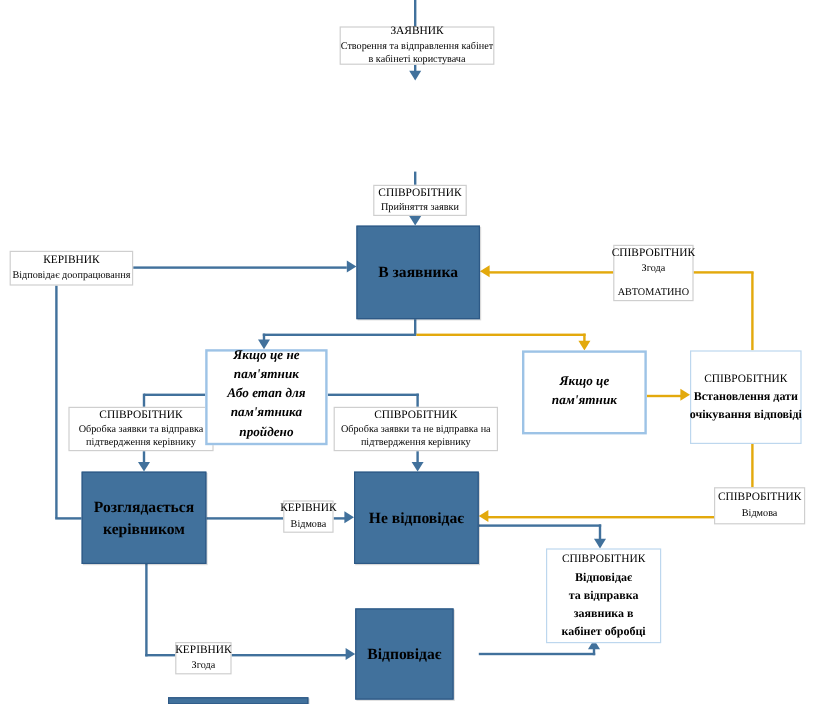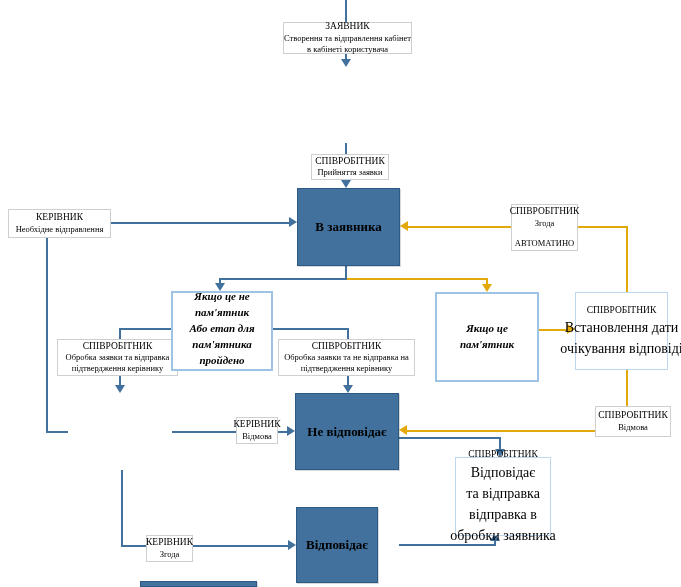--- a/index.html
+++ b/index.html
@@ -19,21 +19,21 @@
   
   .decision{position:absolute;background:#fff;border:2px solid #9DC3E6;z-index:4;
             display:flex;flex-direction:column;align-items:center;justify-content:center;
             text-align:center;box-sizing:border-box;font-weight:bold;font-style:italic;
             font-size:11px;line-height:1.45;}
   .decision .dline{white-space:nowrap;}
   .action{position:absolute;background:#fff;border:1px solid #BDD7EE;z-index:4;
           display:flex;flex-direction:column;align-items:center;justify-content:center;
           text-align:center;box-sizing:border-box;}
   .action .role{font-size:9.5px;line-height:1.5;white-space:nowrap;}
-  .action .line{font-size:14px;line-height:1.5;white-space:nowrap;}
+  .action .line{font-size:10px;line-height:1.5;white-space:nowrap;font-weight:bold;}
   
   .h-line,.v-line{position:absolute;z-index:1;}
   .h-line{height:2px;}
   .v-line{width:2px;}
   .c-blue{background:#41719C;}
   .c-gold{background:#E3A90C;}
   .arr{position:absolute;width:0;height:0;border-style:solid;z-index:2;}
   .arr.down{border-width:8px 5px 0 5px;border-color:transparent;}
   .arr.down.blue{border-top-color:#41719C;}
   .arr.down.gold{border-top-color:#E3A90C;}
@@ -97,20 +97,23 @@
   <div class="arr down blue" style="left:495px;top:449px;"></div>
   <div class="arr up blue" style="left:490px;top:533px;"></div>
   <div class="arr down gold" style="left:482px;top:284px;"></div>
   <div class="arr right gold" style="left:567px;top:324px;"></div>
   <div class="arr left gold" style="left:400px;top:221px;"></div>
   <div class="arr left gold" style="left:399px;top:425px;"></div>
 
   <div class="state" style="left:297px;top:188px;width:103px;height:78px;">
     <span>В заявника</span>
   </div>
+  <div class="state" style="left:68px;top:393px;width:104px;height:77px;">
+    <span>Розглядається керівником</span>
+  </div>
   <div class="state" style="left:295px;top:393px;width:104px;height:77px;text-align:center;">
     <span>Не відповідає</span>
   </div>
   <div class="state" style="left:296px;top:507px;width:82px;height:76px;">
     <span>Відповідає</span>
   </div>
   <div class="state" style="left:140px;top:581px;width:117px;height:6px;padding:0;"></div>
 
   <div class="label-box" style="left:283px;top:22px;width:129px;height:32px;">
     <div class="role">ЗАЯВНИК</div>
@@ -118,21 +121,21 @@
     <div class="line">в кабінеті користувача</div>
   </div>
 
   <div class="label-box" style="left:311px;top:154px;width:78px;height:26px;">
     <div class="role">СПІВРОБІТНИК</div>
     <div class="line">Прийняття заявки</div>
   </div>
 
   <div class="label-box" style="left:8px;top:209px;width:103px;height:29px;">
     <div class="role">КЕРІВНИК</div>
-    <div class="line">Необхідне відправлення</div>
+    <div class="line">Відповідає доопрацювання</div>
   </div>
 
   <div class="label-box" style="left:511px;top:204px;width:67px;height:47px;">
     <div class="role">СПІВРОБІТНИК</div>
     <div class="line">Згода</div>
     <div class="gap"></div>
     <div class="line">АВТОМАТИНО</div>
   </div>
 
   <div class="label-box" style="left:57px;top:339px;width:121px;height:37px;">
@@ -163,32 +166,32 @@
   </div>
 
   <div class="decision" style="left:171px;top:291px;width:102px;height:80px;justify-content:flex-end;">
     <div class="dline">Якщо це не</div>
     <div class="dline">пам'ятник</div>
     <div class="dline">Або етап для</div>
     <div class="dline">пам'ятника</div>
     <div class="dline">пройдено</div>
   </div>
 
-  <div class="decision" style="left:435px;top:292px;width:104px;height:90px;">
+  <div class="decision" style="left:435px;top:292px;width:104px;height:70px;">
     <div class="dline">Якщо це</div>
     <div class="dline">пам'ятник</div>
   </div>
 
   <div class="action" style="left:575px;top:292px;width:93px;height:78px;">
     <div class="role">СПІВРОБІТНИК</div>
     <div class="line">Встановлення дати</div>
     <div class="line">очікування відповіді</div>
   </div>
 
   <div class="action" style="left:455px;top:457px;width:96px;height:79px;">
     <div class="role">СПІВРОБІТНИК</div>
     <div class="line">Відповідає</div>
     <div class="line">та відправка</div>
-    <div class="line">відправка в</div>
-    <div class="line">обробки заявника</div>
+    <div class="line">заявника в</div>
+    <div class="line">кабінет обробці</div>
   </div>
 
 </div>
 
 </body></html>

